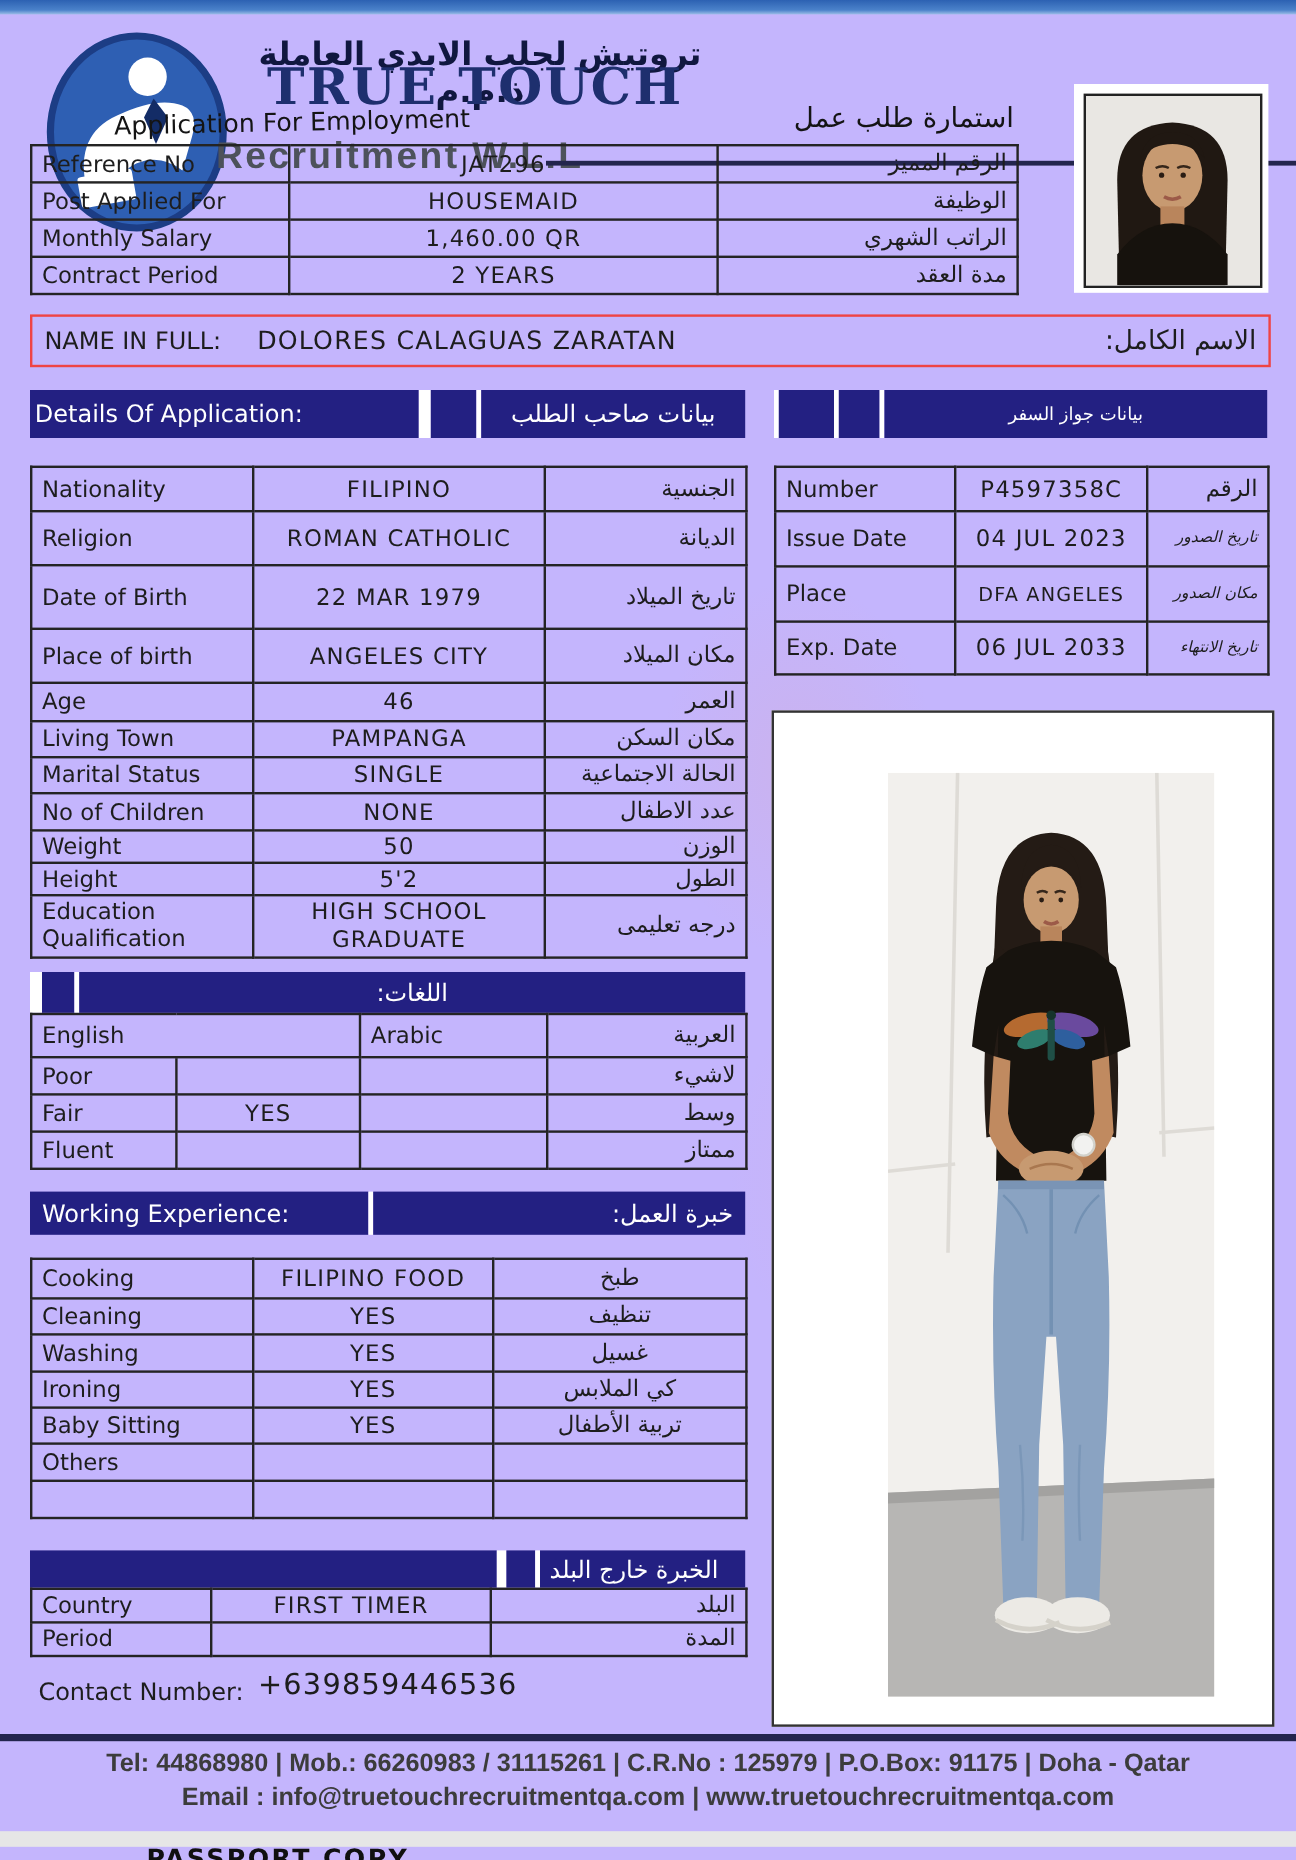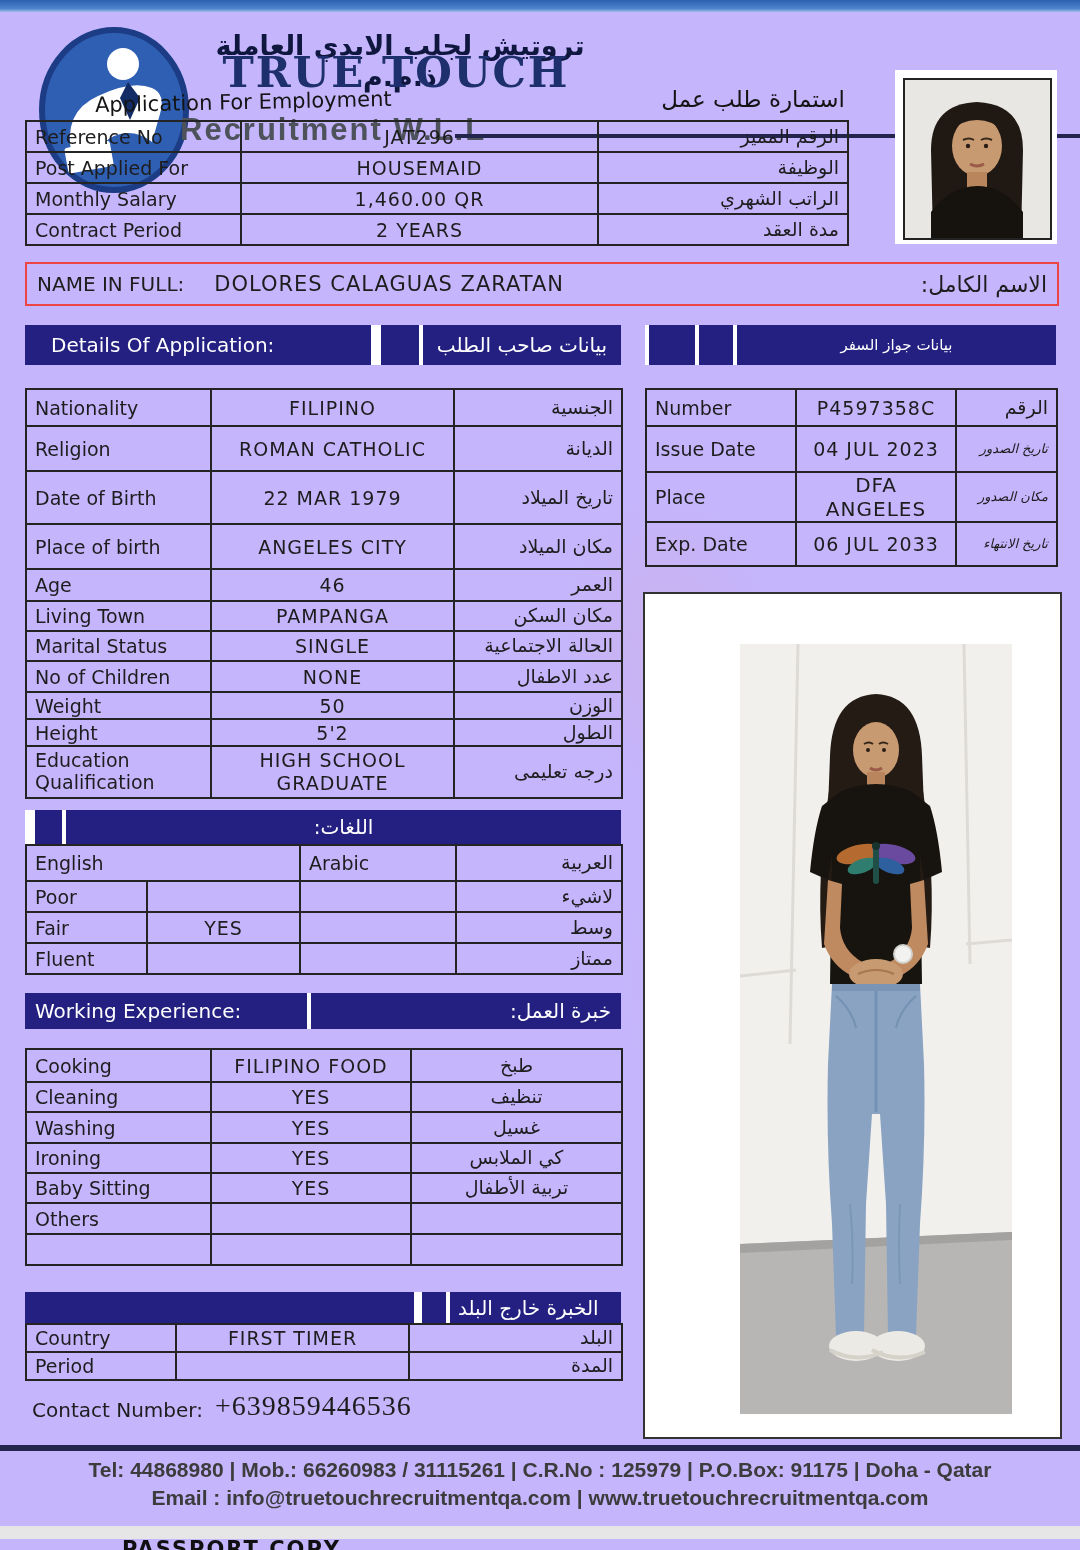--- a/index.html
+++ b/index.html
@@ -43,21 +43,21 @@
   .bar .seg.arseg{direction:rtl;font-family:"DejaVu Sans",sans-serif;}
   
   .namebox{left:25px;top:262px;width:1030px;height:40px;border:2px solid #ef4444;display:flex;align-items:center;}
   .namebox .nl{font-size:20px;margin-left:10px;}
   .namebox .nv{font-size:21px;letter-spacing:1px;margin-left:30px;}
   .namebox .na{margin-left:auto;margin-right:10px;font-size:22px;direction:rtl;}
   
   .photo-box{left:643px;top:592px;width:415px;height:843px;border:2px solid #333;background:#fff;}
   
   .contact-label{left:32px;top:1398px;font-size:20px;}
-  .contact-value{left:215px;top:1390px;font-size:28px;letter-spacing:1px;font-family:Liberation Serif, serif;}
+  .contact-value{left:215px;top:1390px;font-size:24px;letter-spacing:1px;}
   .footline{left:0;top:1445px;width:1080px;height:6px;background:var(--line);}
   .foot1{left:25px;top:1458px;width:1030px;text-align:center;font-size:21px;font-weight:bold;color:#3c3c3c;}
   .foot2{left:25px;top:1486px;width:1030px;text-align:center;font-size:21px;font-weight:bold;color:#3c3c3c;}
   .graybar{left:0;top:1526px;width:1080px;height:13px;background:#e6e6e6;}
   .passcopy{left:122px;top:1537px;font-size:21px;font-weight:bold;letter-spacing:2px;color:#101010;}
   
   .wm1{left:505px;top:420px;width:320px;height:440px;border-radius:50%;
        background:radial-gradient(closest-side,rgba(228,168,178,.20),rgba(228,168,178,0) 72%);}
   .wm2{left:545px;top:730px;width:430px;height:500px;border-radius:50%;
        background:radial-gradient(closest-side,rgba(228,168,178,.16),rgba(228,168,178,0) 72%);}
@@ -133,21 +133,21 @@
   </tbody>
     </table>
 
   <div class="abs namebox hand">
     <span class="nl">NAME IN FULL:</span>
     <span class="nv">DOLORES CALAGUAS ZARATAN</span>
     <span class="na ar">الاسم الكامل:</span>
   </div>
 
   <div class="bar" style="left:25px;top:325px;width:596px;height:40px">
-    <div class="seg hand" style="width:320px;padding-left:26px">Details Of Application:</div>
+    <div class="seg hand" style="width:320px;padding-left:4px">Details Of Application:</div>
     <div class="gap" style="width:10px"></div>
     <div class="seg" style="width:38px"></div>
     <div class="gap" style="width:4px"></div>
     <div class="seg arseg" style="flex:1;justify-content:center">بيانات صاحب الطلب</div>
   </div>
 
   <div class="bar" style="left:645px;top:325px;width:411px;height:40px">
     <div class="gap" style="width:4px"></div>
     <div class="seg" style="width:46px"></div>
     <div class="gap" style="width:4px"></div>
@@ -233,21 +233,21 @@
       <td class="val">P4597358C</td>
       <td class="arc">الرقم</td>
     </tr>
     <tr style="height:46px">
       <td class="lab">Issue Date</td>
       <td class="val">04 JUL 2023</td>
       <td class="arc small">تاريخ الصدور</td>
     </tr>
     <tr style="height:46px">
       <td class="lab">Place</td>
-      <td class="val" style="font-size:20px">DFA ANGELES</td>
+      <td class="val" style="font-size:16px">DFA ANGELES</td>
       <td class="arc small">مكان الصدور</td>
     </tr>
     <tr style="height:44px">
       <td class="lab">Exp. Date</td>
       <td class="val">06 JUL 2033</td>
       <td class="arc small">تاريخ الانتهاء</td>
     </tr>
   </tbody>
     </table>
 

